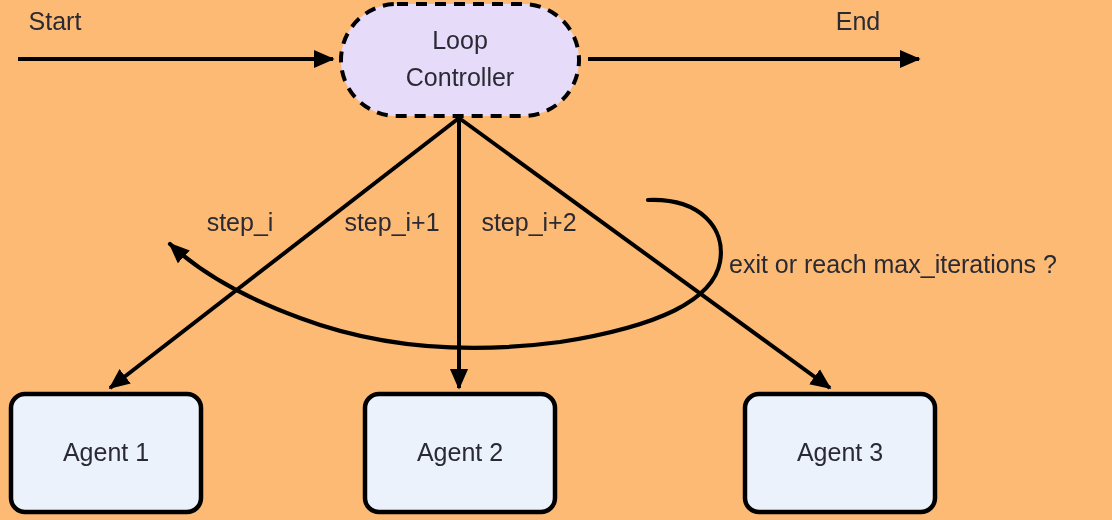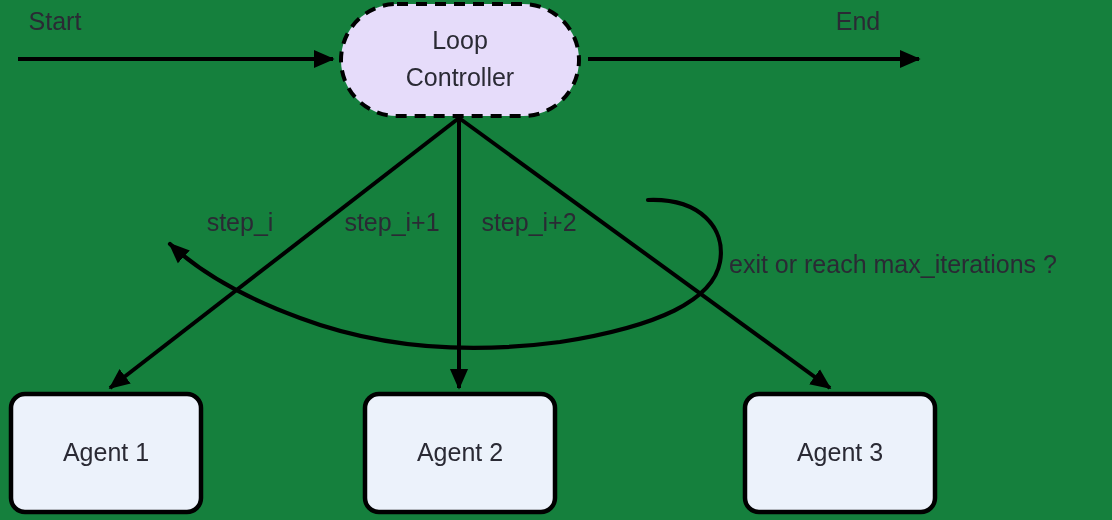--- a/index.html
+++ b/index.html
@@ -8,21 +8,21 @@
     padding: 0;
     background: #ffffff;
   }
   body {
     font-family: "Liberation Sans", "DejaVu Sans", sans-serif;
   }
   #canvas-wrap {
     position: relative;
     width: 1112px;
     height: 520px;
-    background: #15803d;
+    background: #fdba74;
     overflow: hidden;
   }
   svg#diagram {
     position: absolute;
     top: 0;
     left: 0;
     width: 1112px;
     height: 520px;
     display: block;
   }

